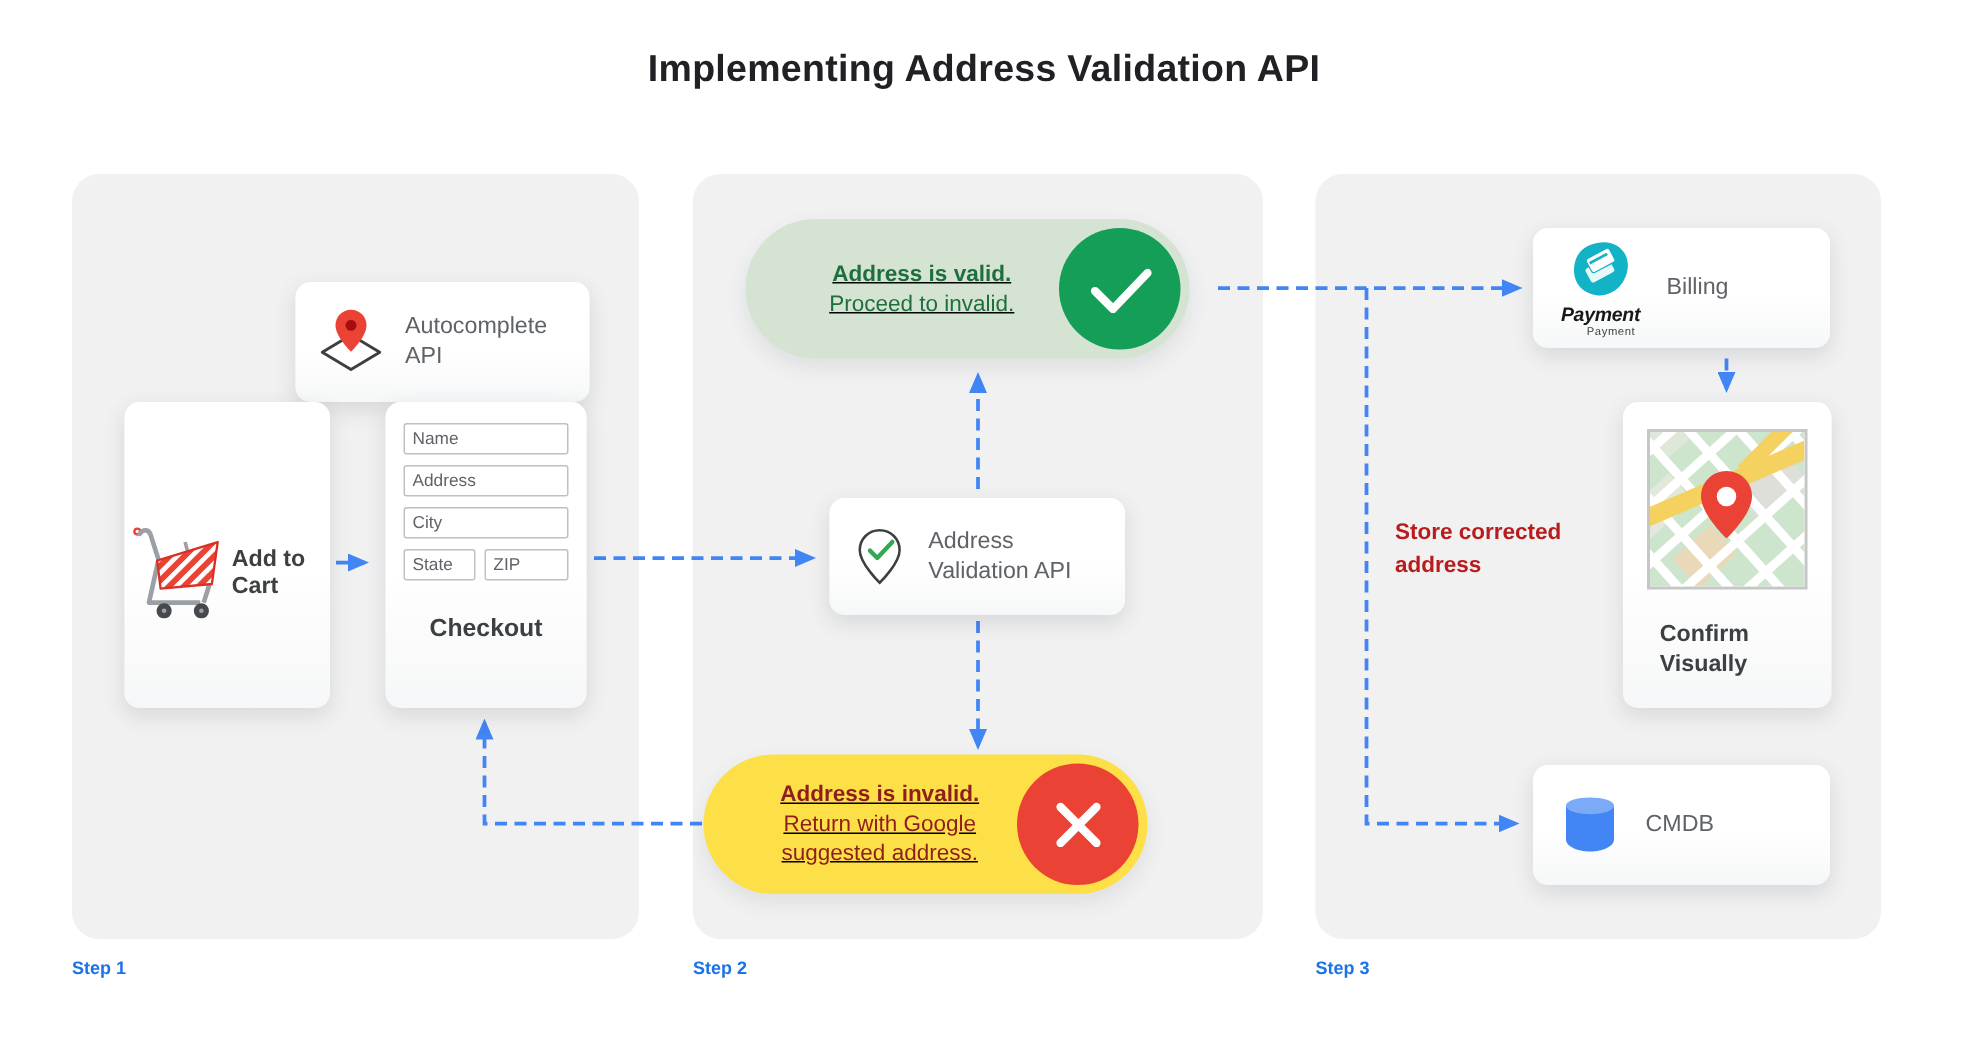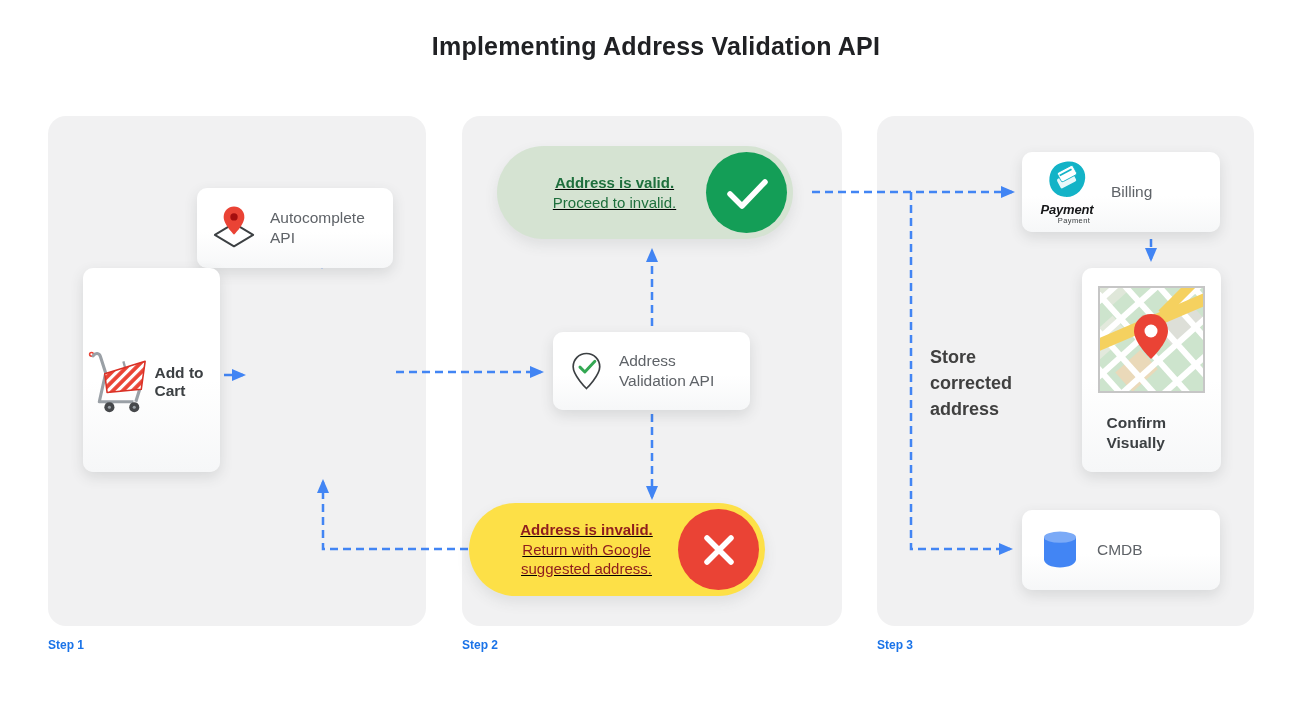--- a/index.html
+++ b/index.html
@@ -59,22 +59,22 @@
 
   .confirm-card { left:1082px; top:268px; width:139px; height:204px;
     display:flex; flex-direction:column; align-items:center; }
   .map-frame { margin-top:18px; width:107px; height:107px; border:2px solid #c6c6c6; overflow:hidden; }
   .confirm-card .card-title { margin-top:20px; line-height:1.3; width:90px; }
 
   .pg-logo { width:62px; display:flex; flex-direction:column; align-items:center; flex:none; }
   .pg-name { font-size:13px; font-weight:800; font-style:italic; color:#17181a; margin-top:1px; letter-spacing:-.2px; }
   .pg-sub  { font-size:7.5px; color:#3c4043; margin-top:-1px; margin-left:14px; letter-spacing:.4px; }
 
-  .store-note { position:absolute; left:930px; top:344px; width:114px; color:#404040;
-    font-weight:700; font-size:18px; line-height:1.45; z-index:2; }
+  .store-note { position:absolute; left:930px; top:344px; width:114px; color:#b91c1c;
+    font-weight:700; font-size:15px; line-height:1.45; z-index:2; }
 </style>
 </head>
 <body>
 
 <div class="canvas">
 
   <div class="page-title">Implementing Address Validation API</div>
 
   <div class="panel panel-1"></div>
   <div class="panel panel-2"></div>
@@ -125,20 +125,30 @@
       <g fill="#46484b">
         <circle cx="34" cy="81" r="6.5"></circle>
           <circle cx="66" cy="81" r="6.5"></circle>
       </g>
       <circle cx="34" cy="81" r="2" fill="#9aa0a6"></circle>
         <circle cx="66" cy="81" r="2" fill="#9aa0a6"></circle>
     </svg>
     <div class="card-title">Add to Cart</div>
   </div>
 
+  <div class="card checkout-card">
+    <input type="text" placeholder="Name" style="">
+    <input type="text" placeholder="Address" style="">
+    <input type="text" placeholder="City" style="">
+    <div class="field-row">
+      <input type="text" class="state" placeholder="State" style="">
+      <input type="text" class="zip" placeholder="ZIP" style="">
+    </div>
+    <div class="card-title">Checkout</div>
+  </div>
 
   <div class="pill green-pill">
     <div class="pill-text">
       <div class="pill-title">Address is valid.</div>
       <div class="pill-sub">Proceed to invalid.</div>
     </div>
     <div class="pill-circle green-circle">
       <svg width="80" height="80" viewBox="0 0 80 80">
         <path d="M23,41 L35,53 L58,29" stroke="#ffffff" stroke-width="5.5" fill="none" stroke-linecap="round" stroke-linejoin="round"></path>
       </svg>

